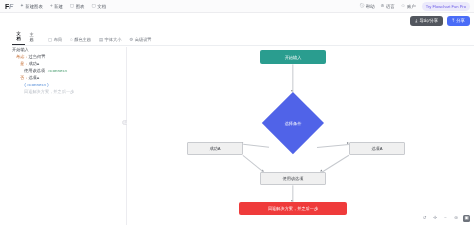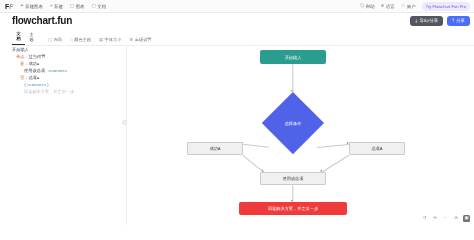--- a/index.html
+++ b/index.html
@@ -190,23 +190,20 @@
         <span>语言</span>
       </div>
       <div class="tnav-item">
         <span class="gl">☺</span>
         <span>账户</span>
       </div>
       <button class="pro-btn">Try Flowchart Fun Pro</button>
     </div>
   </div>
 
-  <div class="title-row">
-    <div class="doc-title">flowchart.fun</div>
-  </div>
 
   <div class="title-actions">
     <button class="btn btn-dark">
       <span class="gl">⤓</span>
       <span>导出/分享</span>
     </button>
     <button class="btn btn-blue">
       <span class="gl">⤒</span>
       <span>分享</span>
     </button>

